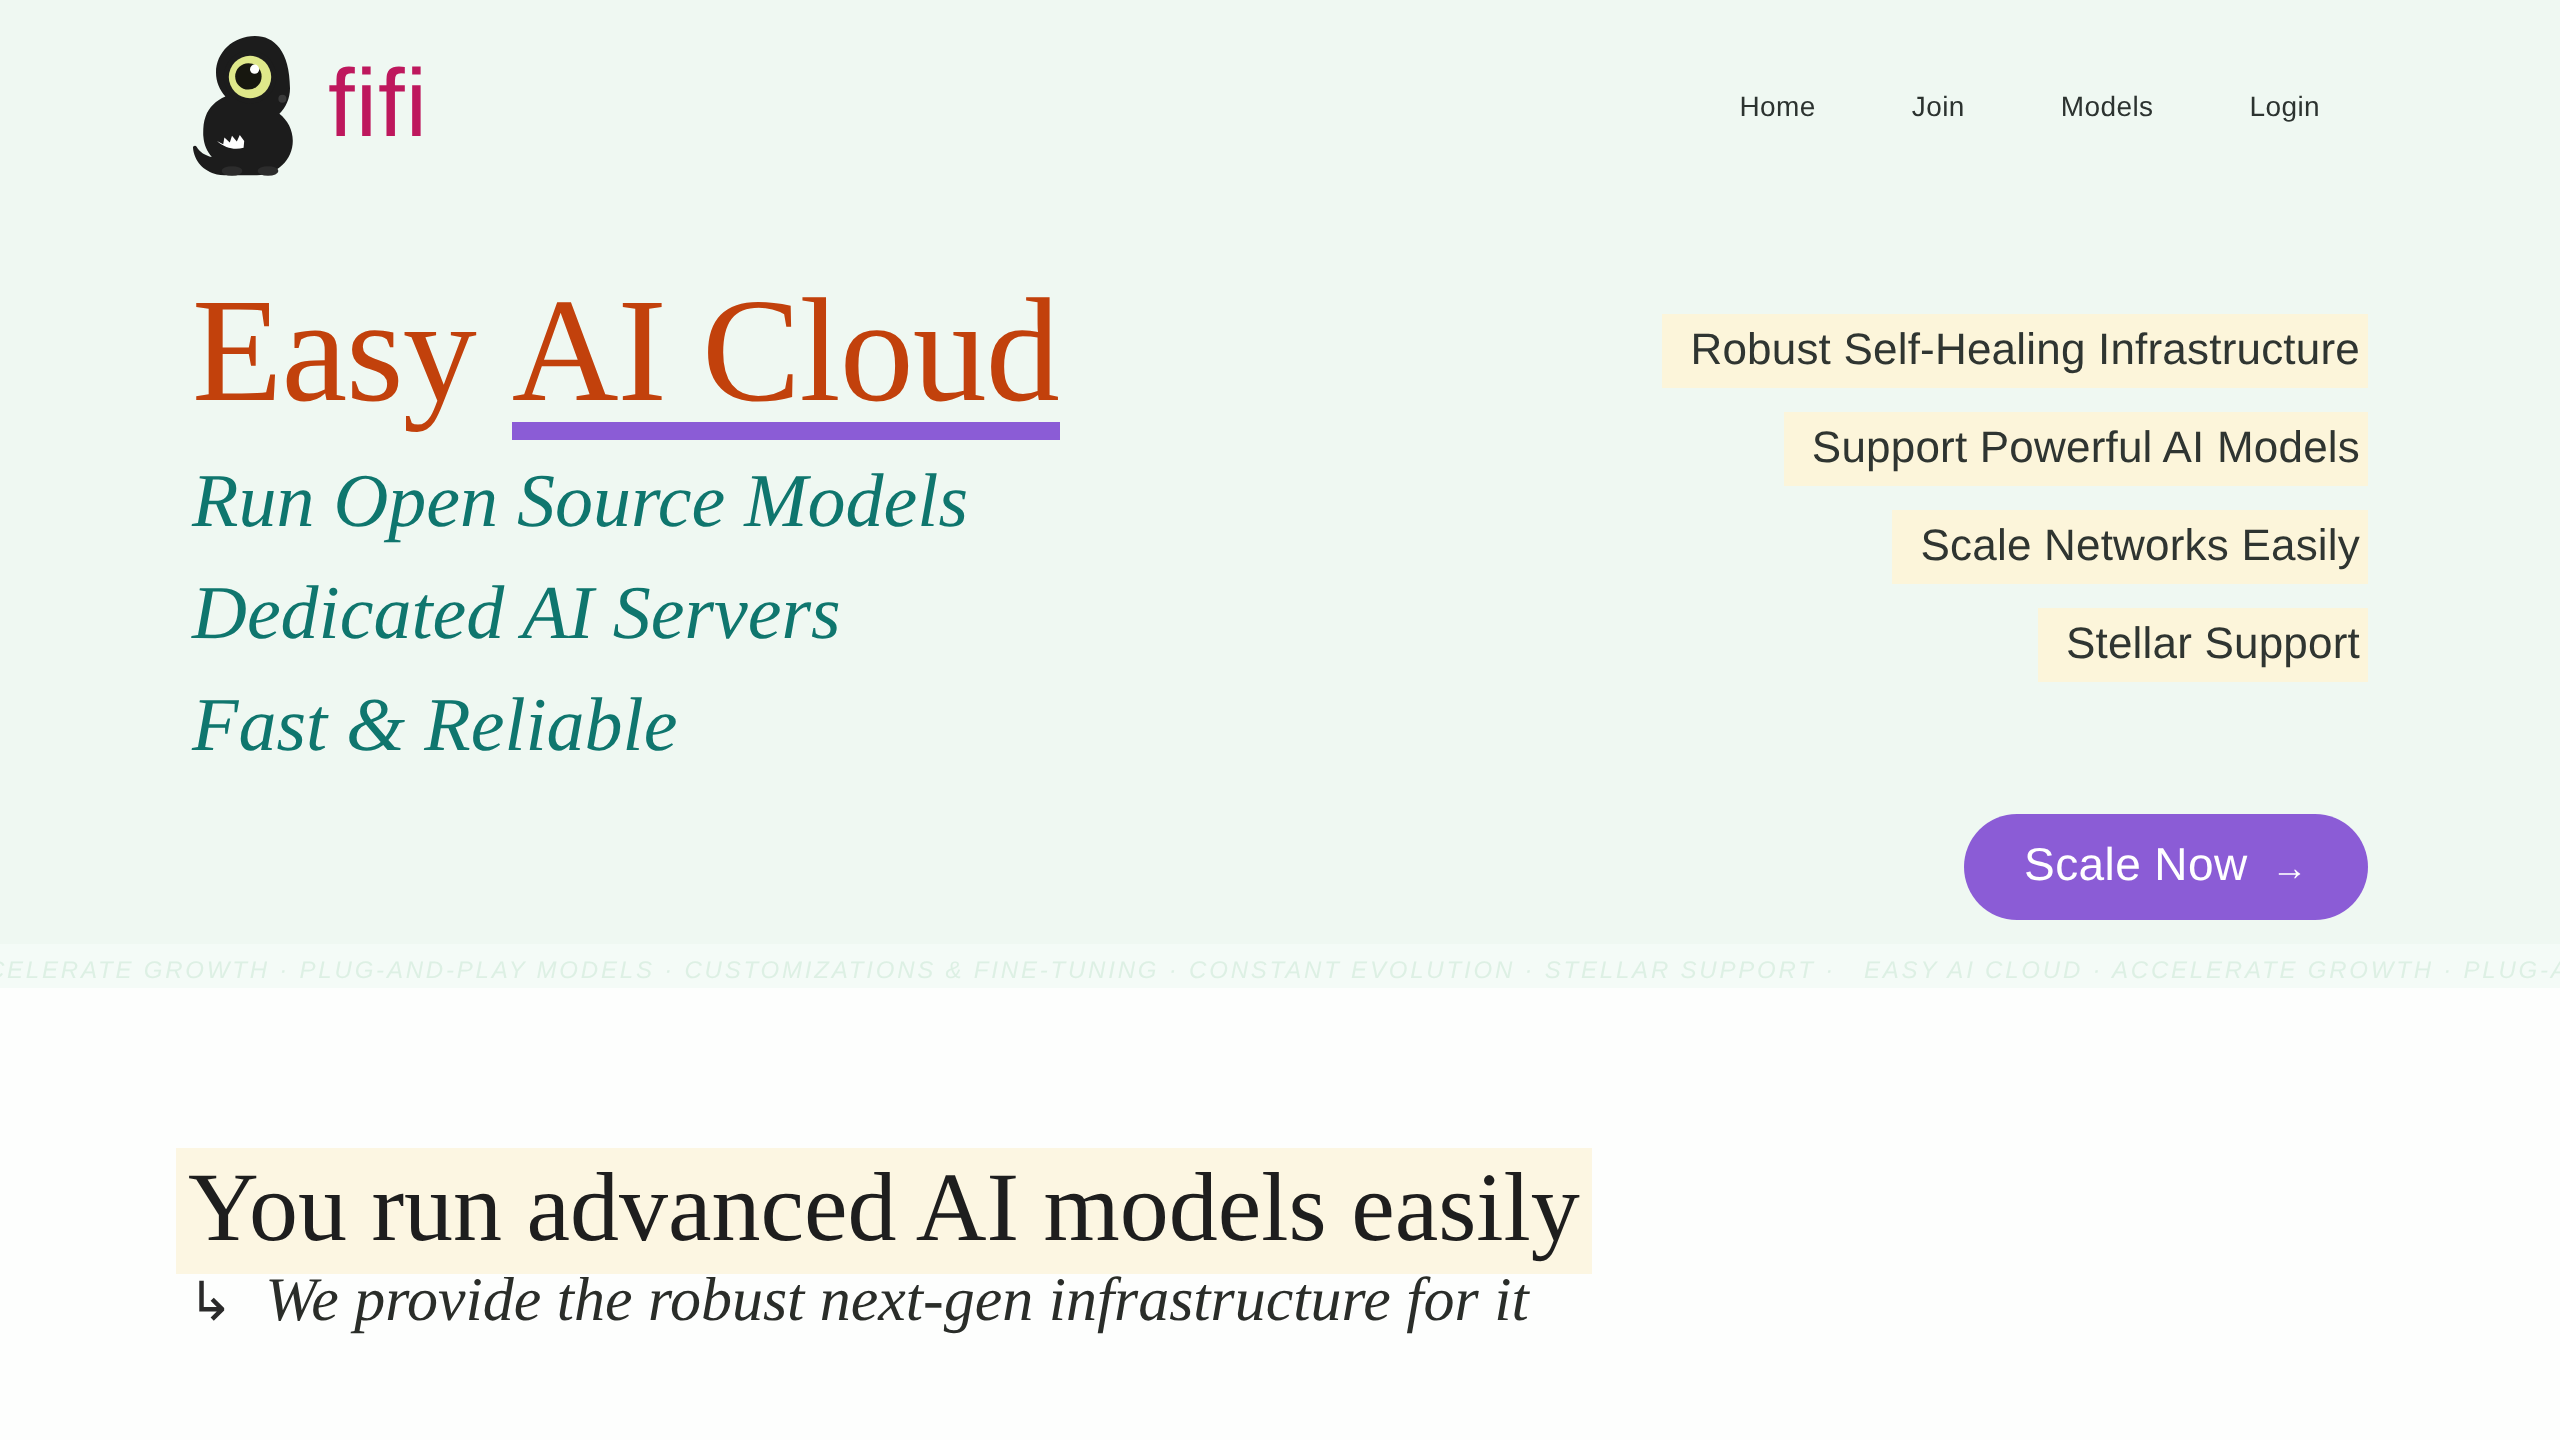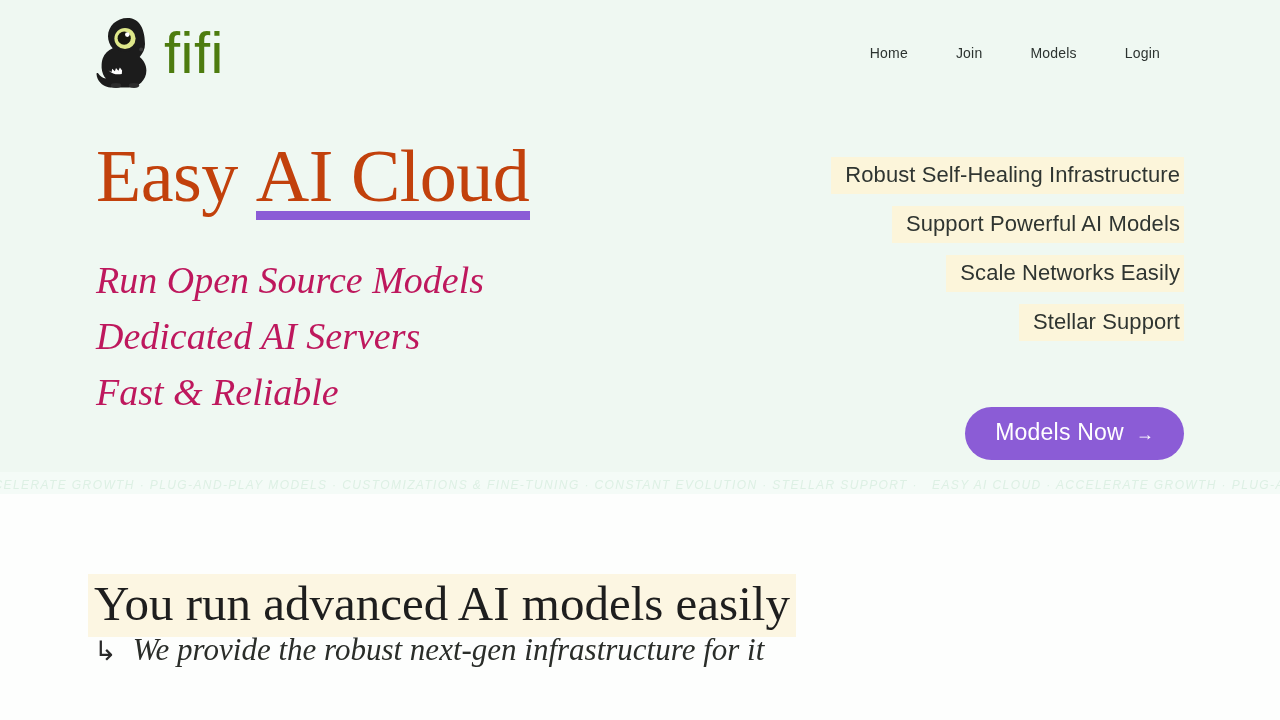--- a/index.html
+++ b/index.html
@@ -53,24 +53,24 @@
     text-decoration: none;
   }
 
   .brand-mark {
     width: 54px;
     height: 74px;
     display: block;
   }
 
   .brand-name {
-    font-size: 58px;
+    font-size: 48px;
     line-height: 1;
     letter-spacing: 0.5px;
-    color: #4d7c0f;
+    color: #be185d;
     font-weight: 400;
   }
 
   .main-nav {
     display: flex;
     align-items: center;
     gap: 0;
   }
 
   .nav-link {
@@ -109,26 +109,26 @@
     content: "";
     position: absolute;
     left: 0;
     right: -1px;
     bottom: -7px;
     height: 9px;
     background: #8b5cd6;
   }
 
   .hero-sub {
-    margin-top: 40px;
+    margin-top: 11px;
     font-family: "Liberation Serif", serif;
     font-style: italic;
     font-size: 38px;
     line-height: 1.47;
-    color: #be185d;
+    color: #0f766e;
     font-weight: 400;
   }
 
   .hero-sub div { white-space: nowrap; }
 
   
   .hero-right {
     position: absolute;
     right: 96px;
     top: 157px;
@@ -304,21 +304,21 @@
     </div>
 
     <div class="hero-right">
       <div class="feature-item">Robust Self-Healing Infrastructure</div>
       <div class="feature-item">Support Powerful AI Models</div>
       <div class="feature-item">Scale Networks Easily</div>
       <div class="feature-item">Stellar Support</div>
 
       <div class="cta-wrap">
         <button class="cta-button">
-          <span>Models Now</span>
+          <span>Scale Now</span>
           <span class="cta-arrow">→</span>
         </button>
       </div>
     </div>
   </div>
 
   <div class="marquee">
     <div class="marquee-track">
       <span class="marquee-chunk">EASY AI CLOUD · ACCELERATE GROWTH · PLUG-AND-PLAY MODELS · CUSTOMIZATIONS &amp; FINE-TUNING · CONSTANT EVOLUTION · STELLAR SUPPORT · </span>
       <span class="marquee-chunk">EASY AI CLOUD · ACCELERATE GROWTH · PLUG-AND-PLAY MODELS · CUSTOMIZATIONS &amp; FINE-TUNING · CONSTANT EVOLUTION · STELLAR SUPPORT · </span>

